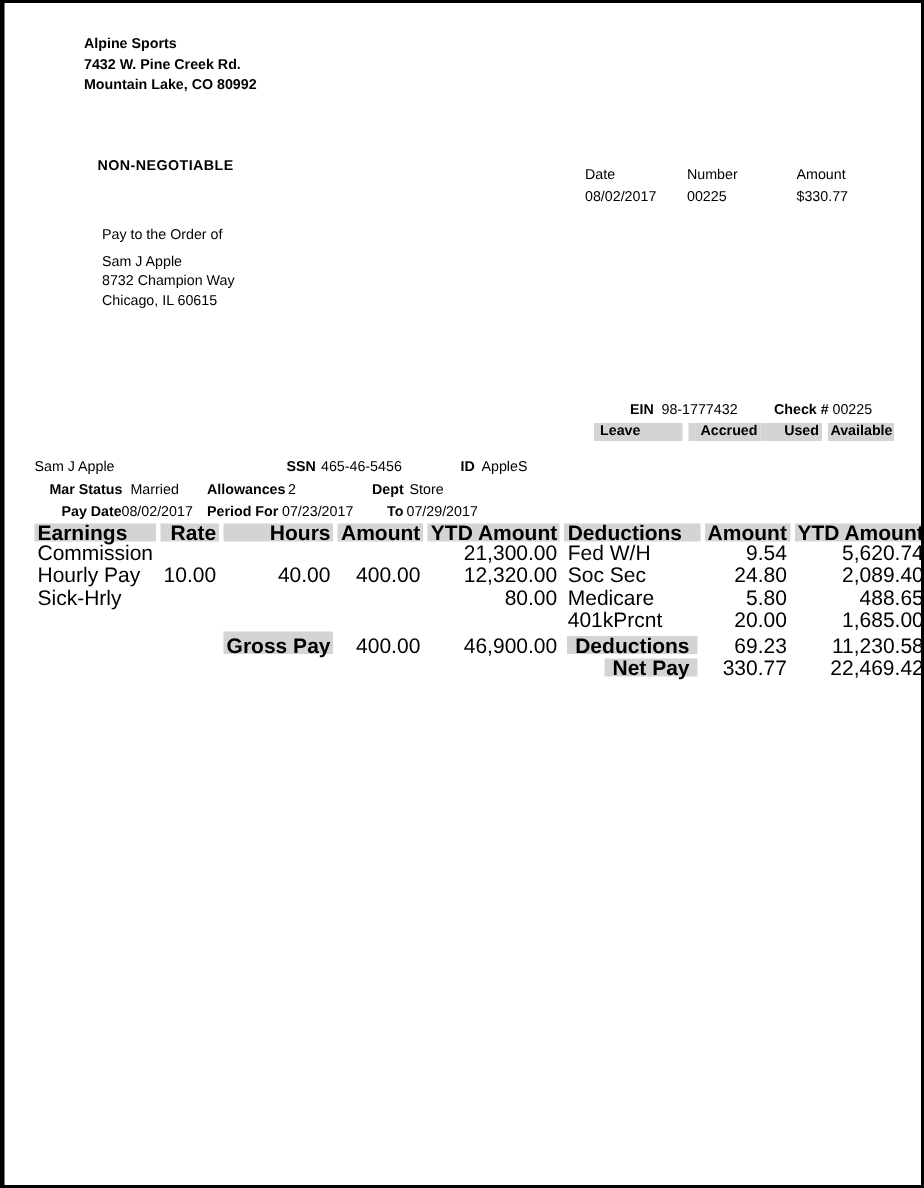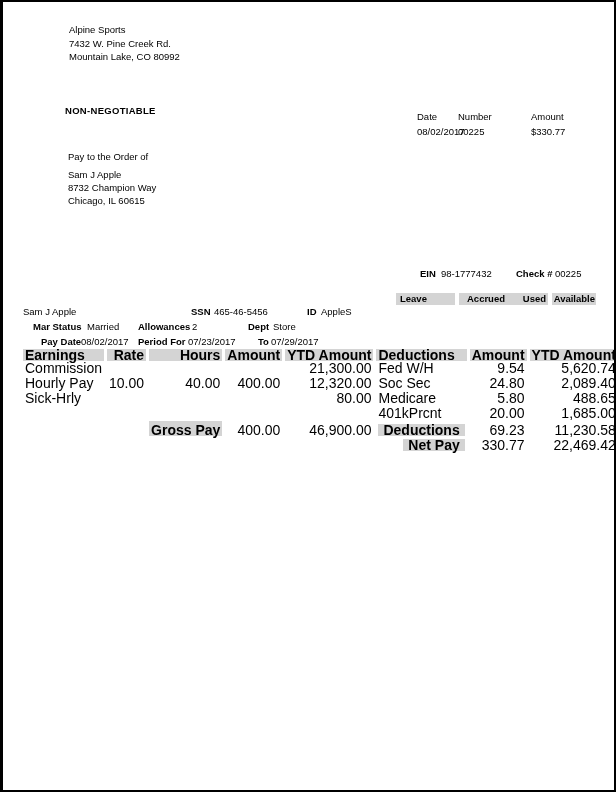--- a/index.html
+++ b/index.html
@@ -7,36 +7,36 @@
   body { background:#fff; }
   .page {
     position:relative; width:616px; height:792px; background:#fff;
     border:2px solid #000; border-left-width:3px;
     font-family:"Liberation Sans", sans-serif; font-size:9.5px; color:#000;
     overflow:hidden;
   }
   .abs { position:absolute; }
   .b { font-weight:bold; }
   
-  .company { left:66px; top:21px; line-height:13.5px; }
+  .company { left:53px; top:21px; line-height:13.5px;font-weight:bold; }
   
   .nonneg { left:62px; top:103px; font-weight:bold; letter-spacing:0.3px; }
   
   .chk-lbl-row { top:109px; left:0; width:100%; height:12px; }
   .chk-val-row { top:124px; left:0; width:100%; height:12px; }
-  .cx-date { left:387px;margin-left:27px; } .cx-num { left:455px; } .cx-amt { left:528px; }
+  .cx-date { left:387px; } .cx-num { left:455px; } .cx-amt { left:528px; }
   
   .paytoline { left:65px; top:149px; }
   .payee { left:65px; top:166px; line-height:13px; }
   
   .ein-row { top:266px; left:0; width:100%; height:12px; }
   .ein-l { left:417px; } .ein-v { left:438px; }
   .chkno-l { left:513px; } .chkno-v { left:552px; }
   
-  .leave-row { top:291px; left:0; width:100%; height:12px;padding-left:24px; }
+  .leave-row { top:280px; left:0; width:100%; height:12px;padding-left:24px; }
   .leave-row span { position:absolute; top:0; height:12px; line-height:12px;
     background:var(--bar); font-weight:bold; }
   .lv-leave { left:393px; width:59px; padding-left:4px; }
   .lv-accrued { left:456px; width:48px; text-align:right; padding-right:2px; }
   .lv-used { left:504px; width:41px; text-align:right; padding-right:2px; }
   .lv-avail { left:549px; width:44px; text-align:right; padding-right:1px; }
   
   .emp-row { left:0; width:100%; height:12px; }
   .er1 { top:304px; } .er2 { top:319px; } .er3 { top:334px; }
   .emp-row span { position:absolute; top:0; white-space:nowrap; }

